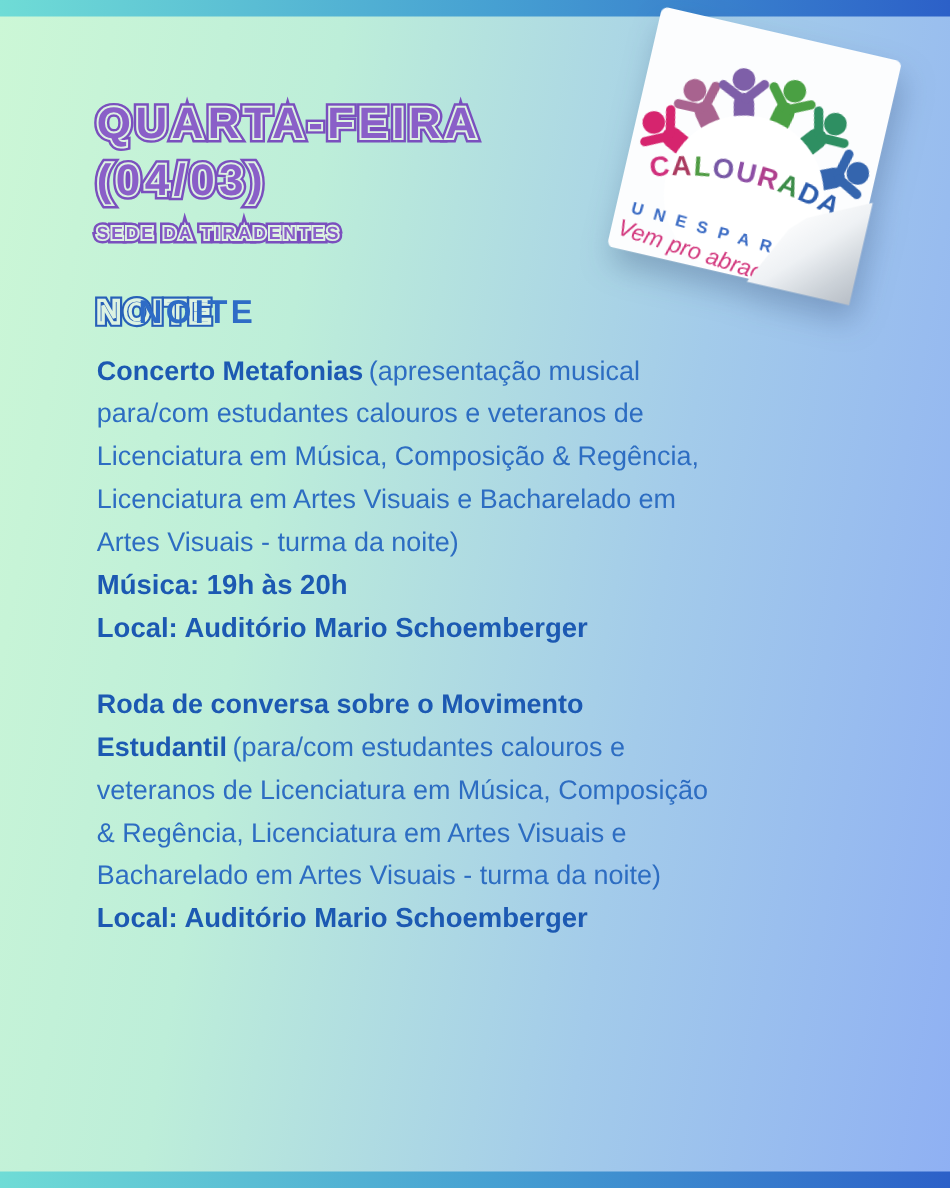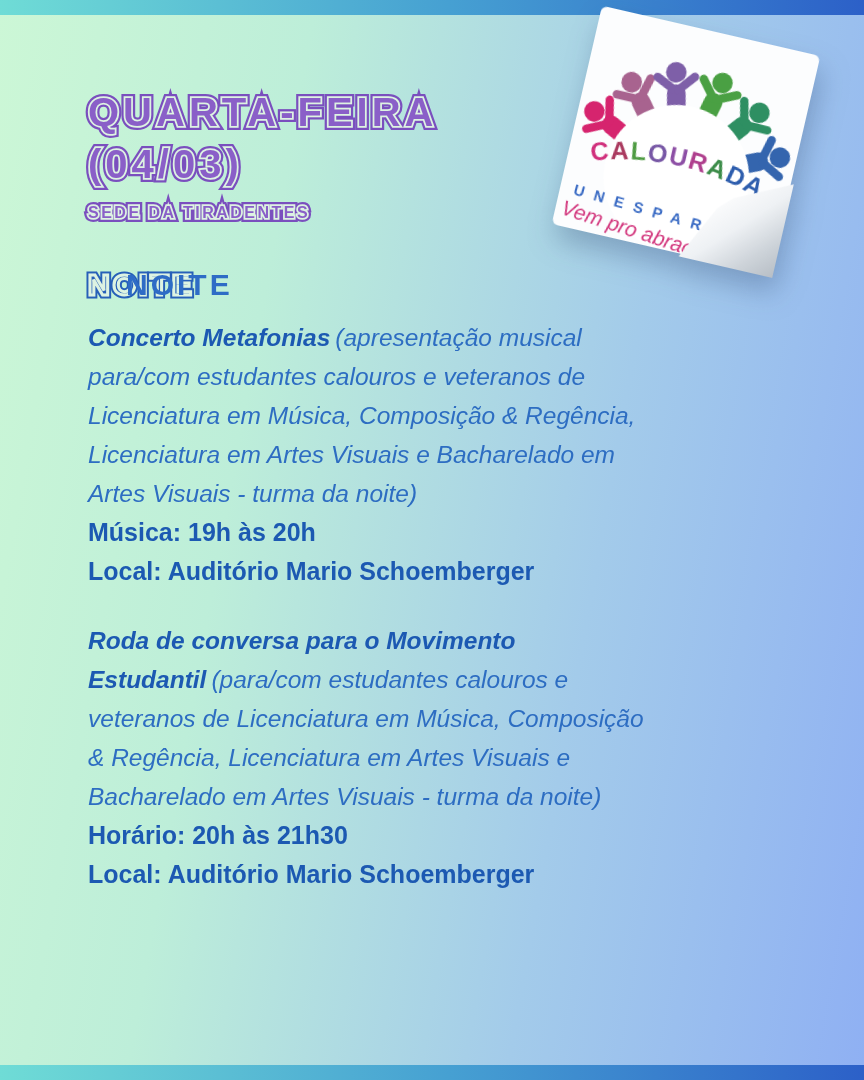--- a/index.html
+++ b/index.html
@@ -27,21 +27,21 @@
   .header{position:absolute; left:88px; top:86px;}
   .title .bubble-line{font-size:40px; font-weight:bold; letter-spacing:4px; line-height:52px;}
   .venue{margin-top:9px;}
   .venue .bubble-line{font-size:16px; font-weight:bold; letter-spacing:2.5px; line-height:28px;}
 
   
   .schedule{position:absolute; left:88px; top:266px; width:600px;}
   .section-heading .bubble-line{font-size:30px; font-weight:bold; letter-spacing:3px; line-height:38px;padding-left:38px;}
   .event{margin-top:14px;}
   .event + .event{margin-top:30px;}
-  .desc{margin:0; max-width:565px; font-style:italic; font-size:24.5px; line-height:39px; color:var(--body_blue);}
+  .desc{margin:0; max-width:565px; font-size:24.5px; line-height:39px; color:var(--body_blue);}
   .desc .event-name{font-weight:bold; color:var(--strong_blue);}
   .desc .event-text{margin-left:5px;}
   .meta{margin:0; font-size:25px; font-weight:bold; line-height:39px; color:var(--strong_blue);}
 
   
   .sticker-wrap{position:absolute; left:574px; top:28px; width:224px; height:224px;
     transform:rotate(13deg); filter:drop-shadow(6px 14px 14px rgba(30,50,90,.28));}
   .sticker-face{position:absolute; inset:0; background:var(--sticker_white); border-radius:6px;
     clip-path:polygon(0 0, 100% 0, 100% 60%, 60% 100%, 0 100%); overflow:hidden;}
   .logo-svg{position:absolute; left:0; top:-4px; width:224px; height:224px; overflow:visible;}
@@ -168,18 +168,17 @@
       </div>
     </div>
 
     <article class="event">
       <p class="desc"><strong class="event-name">Concerto Metafonias</strong><span class="event-text">(apresentação musical para/com estudantes calouros e veteranos de Licenciatura em Música, Composição &amp; Regência, Licenciatura em Artes Visuais e Bacharelado em Artes Visuais - turma da noite)</span></p>
       <p class="meta">Música: 19h às 20h</p>
       <p class="meta">Local: Auditório Mario Schoemberger</p>
     </article>
 
     <article class="event">
-      <p class="desc"><strong class="event-name">Roda de conversa para o Movimento Estudantil</strong><span class="event-text">(para/com estudantes calouros e veteranos de Licenciatura em Música, Composição &amp; Regência, Licenciatura em Artes Visuais e Bacharelado em Artes Visuais - turma da noite)</span></p>
-      <p class="meta">Horário: 20h às 21h30</p>
+      <p class="desc"><strong class="event-name">Roda de conversa sobre o Movimento Estudantil</strong><span class="event-text">(para/com estudantes calouros e veteranos de Licenciatura em Música, Composição &amp; Regência, Licenciatura em Artes Visuais e Bacharelado em Artes Visuais - turma da noite)</span></p>
       <p class="meta">Local: Auditório Mario Schoemberger</p>
     </article>
   </section>
 </div>
 
 </body></html>

